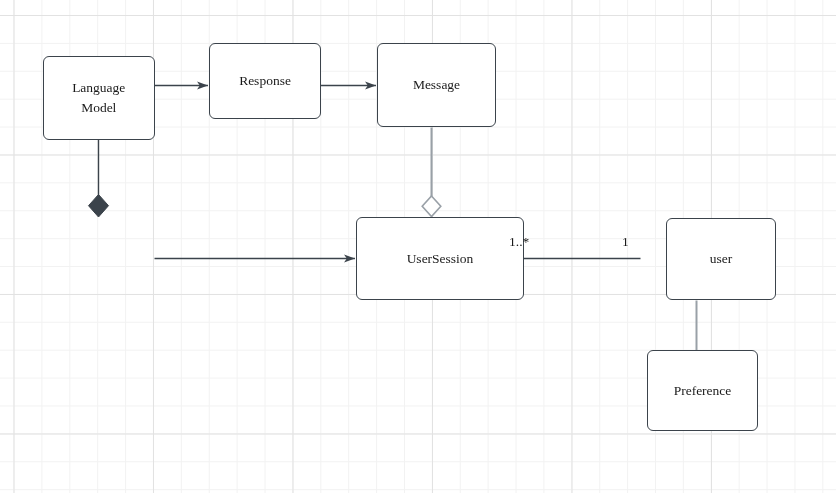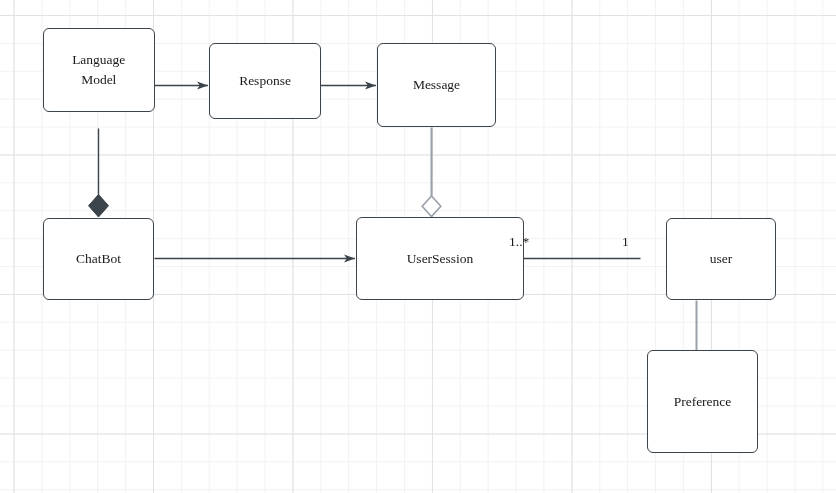--- a/index.html
+++ b/index.html
@@ -89,45 +89,42 @@
 
     <g>
       <line class="edge-line" x1="640.5" y1="258.5" x2="509.5" y2="258.5" marker-end="url(#arrow)"></line>
     </g>
 
     <g>
       <line class="edge-line-gray" x1="696.5" y1="300.5" x2="696.5" y2="350"></line>
     </g>
   </svg>
 
-  <div class="node" style="left:43px;top:28px;width:111.5px;height:84px">
+  <div class="node" style="left:43px;top:56px;width:111.5px;height:84px">
     <span class="node-label narrow">Language Model</span>
   </div>
 
   <div class="node" style="left:209px;top:43px;width:112px;height:76px">
     <span class="node-label">Response</span>
   </div>
 
   <div class="node" style="left:377px;top:43px;width:119px;height:84px">
     <span class="node-label">Message</span>
   </div>
 
-  <div class="node" style="left:43px;top:218px;width:111px;height:82px">
-    <span class="node-label">ChatBot</span>
-  </div>
 
   <div class="node" style="left:356px;top:217px;width:168px;height:83px">
     <span class="node-label">UserSession</span>
   </div>
 
   <div class="node" style="left:666px;top:218px;width:110px;height:82px">
     <span class="node-label">user</span>
   </div>
 
-  <div class="node" style="left:647px;top:350px;width:111px;height:103px">
+  <div class="node" style="left:647px;top:350px;width:111px;height:81px">
     <span class="node-label">Preference</span>
   </div>
 
   <span class="mult" style="left:509px;top:234px">1..*</span>
 
   <span class="mult" style="left:622px;top:234px">1</span>
 
 </div>
 
 </body></html>

